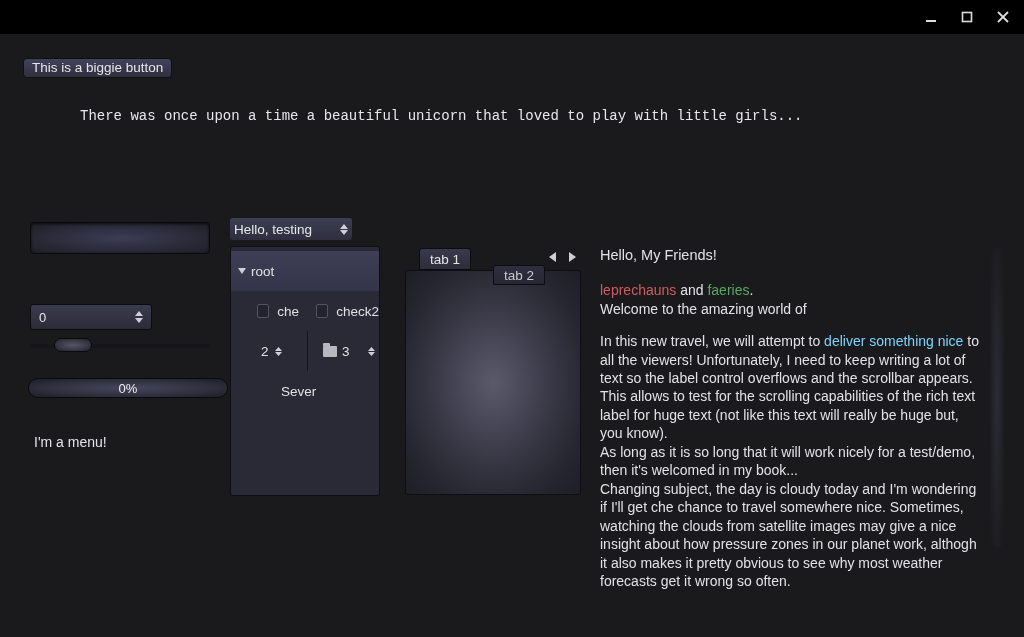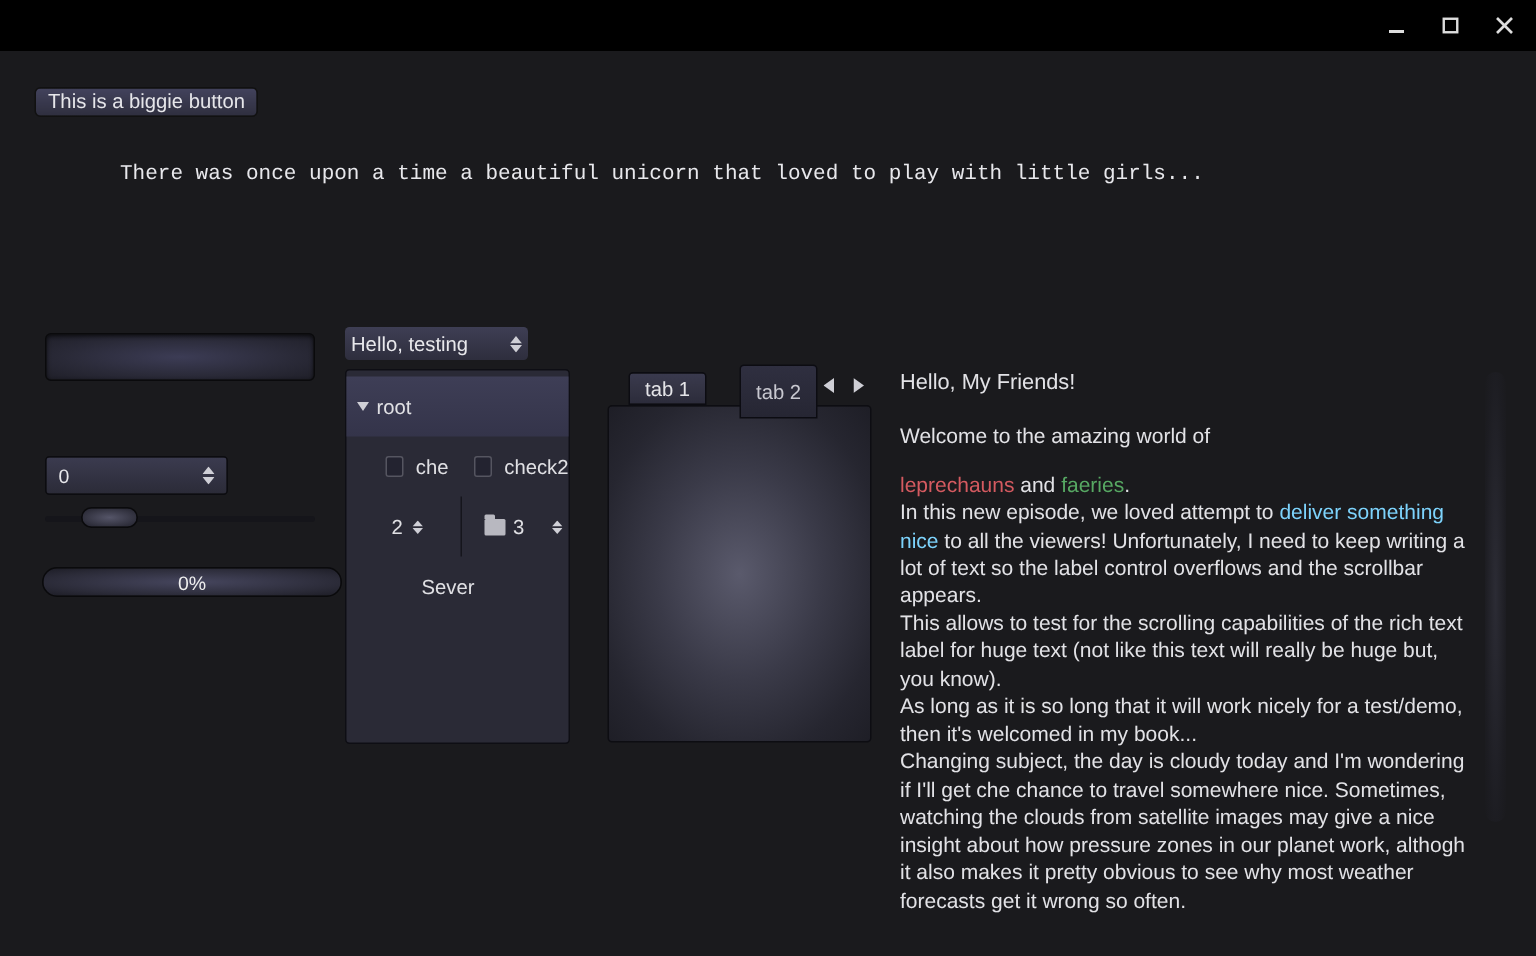--- a/index.html
+++ b/index.html
@@ -161,21 +161,21 @@
   .tab {
     height:22px; padding:4px 10px;
     font-size:13.5px;
     display:flex; align-items:center;
     background: linear-gradient(#3a3a4e,#2c2c3a);
     border:1px solid #0c0c12;
     border-radius:3px 3px 0 0;
     color:#e4e4e8;
     position:relative;
   }
-  .tab.inactive { background: linear-gradient(#2f2f40,#262633); color:#c8c8d0; top:2px; height:36px;}
+  .tab.inactive { background: linear-gradient(#2f2f40,#262633); color:#c8c8d0; top:16px; height:20px;}
   .tab-nav { position:absolute; left:128px; display:flex; gap:10px; align-items:center; top:2px;}
   .tab-nav .arr { width:10px; height:14px; display:flex; align-items:center; justify-content:center; cursor:pointer;}
   .panel {
     margin-top:0;
     width:176px; height:225px;
     background: radial-gradient(ellipse at center, #5a5a6c 0%, #3a3a48 45%, #262630 78%, #1e1e26 100%);
     border:1px solid #0d0d12;
     border-radius:3px;
   }
   .rtext {
@@ -239,20 +239,21 @@
         </svg>
     </span>
   </div>
   <div class="slider">
     <div class="slider-track"></div>
     <div class="slider-thumb"></div>
   </div>
   <div class="progress">
     <span>0%</span>
   </div>
+  <div class="menu-label">I'm a menu!</div>
 </div>
 
 <div class="ccol">
   <div class="dropdown">
     <span>Hello, testing</span>
     <span class="dd-arrows">
       <svg width="8" height="5">
           <polygon points="4,0 8,5 0,5" fill="#cfcfd6"></polygon>
         </svg>
       <svg width="8" height="5">
@@ -327,27 +328,27 @@
             <polygon points="0,0 0,10 7,5" fill="#cfcfd6"></polygon>
           </svg>
       </span>
     </div>
   </div>
   <div class="panel"></div>
 </div>
 
 <div class="rtext">
   <div class="title">Hello, My Friends!</div>
+  <p>
+    <span class="clr-red">leprechauns</span><span> and </span><span class="clr-green">faeries</span><span>.</span>
+  </p>
   <p style="margin-bottom:14px">
     <span>Welcome to the amazing world of </span>
   </p>
   <p>
-    <span class="clr-red">leprechauns</span><span> and </span><span class="clr-green">faeries</span><span>.</span>
-  </p>
-  <p>
-    <span>In this new episode, we loved attempt to </span><span class="clr-link">deliver something nice</span><span> to all the viewers! Unfortunately, I need to keep writing a lot of text so the label control overflows and the scrollbar appears.</span>
+    <span>In this new travel, we will attempt to </span><span class="clr-link">deliver something nice</span><span> to all the viewers! Unfortunately, I need to keep writing a lot of text so the label control overflows and the scrollbar appears.</span>
   </p>
   <p><span>This allows to test for the scrolling capabilities of the rich text label for huge text (not like this text will really be huge but, you know).</span></p>
   <p><span>As long as it is so long that it will work nicely for a test/demo, then it's welcomed in my book...</span></p>
   <p><span>Changing subject, the day is cloudy today and I'm wondering if I'll get che chance to travel somewhere nice. Sometimes, watching the clouds from satellite images may give a nice insight about how pressure zones in our planet work, althogh it also makes it pretty obvious to see why most weather forecasts get it wrong so often.</span></p>
 </div>
 
 <div class="fade-scroll"></div>
 
 </body></html>

